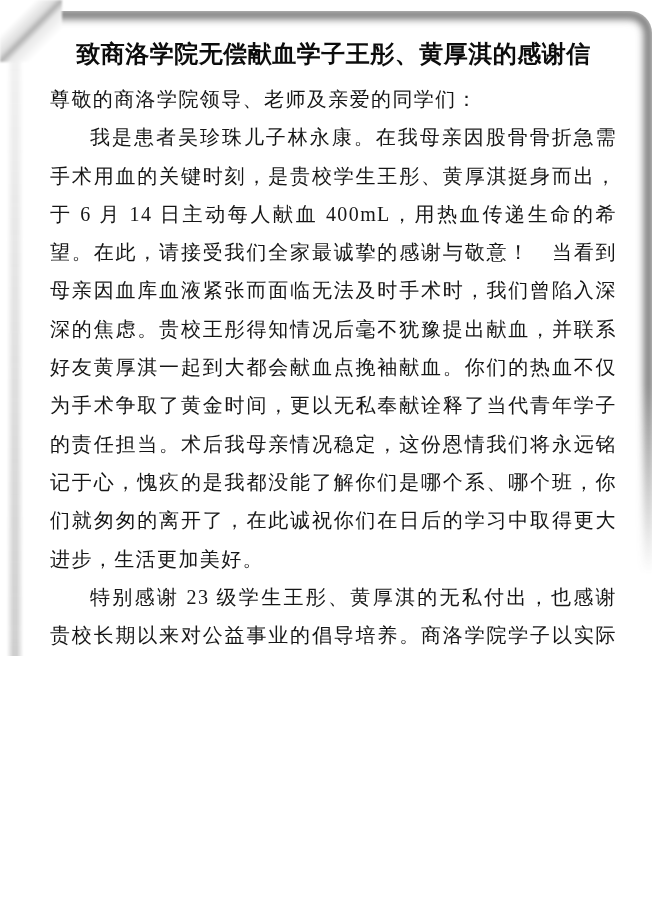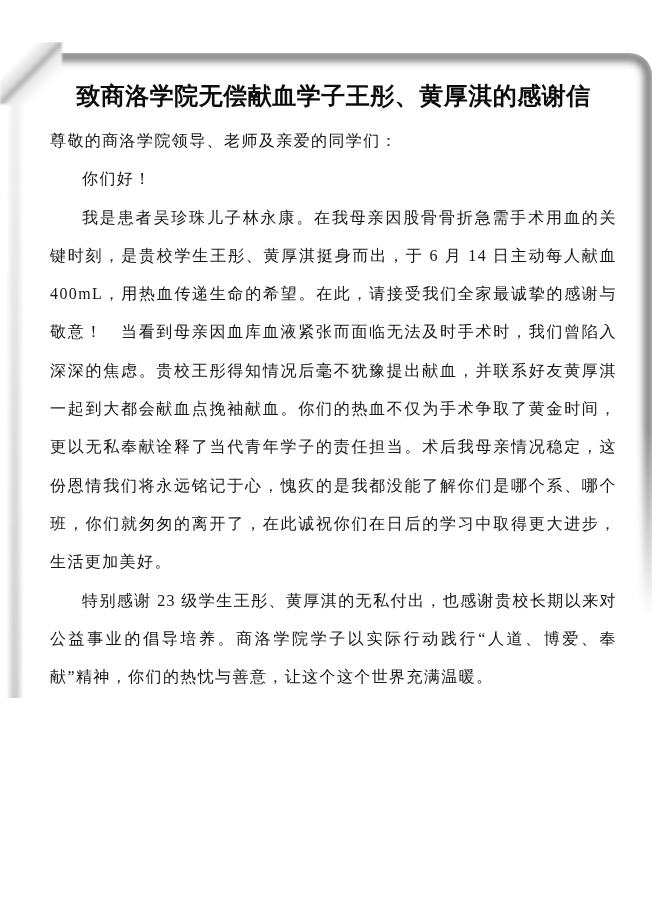--- a/index.html
+++ b/index.html
@@ -7,21 +7,20 @@
     padding: 0;
     background: #ffffff;
   }
   .page {
     position: relative;
     width: 663px;
     height: 656px;
     background: #ffffff;
     overflow: hidden;
     font-family: "Liberation Serif", "DejaVu Serif", serif;
-    margin-top: 42px;
   }
 
   
   .frame-shadow {
     position: absolute;
     top: 11px;
     left: 34px;
     right: 11px;
     bottom: 70px;
     border-top: 7px solid #474747;
@@ -79,21 +78,21 @@
     font-size: 24px;
     line-height: 36px;
     font-weight: 700;
     text-align: center;
     letter-spacing: 0.5px;
     margin: 0 0 8px 0;
     color: #0c0c0c;
   }
   .content p {
     margin: 0;
-    font-size: 16px;
+    font-size: 20px;
     line-height: 38.3px;
     letter-spacing: 1.4px;
     text-align: justify;
     text-justify: inter-character;
   }
   .indent {
     text-indent: 2em;
   }
 </style>
 </head>
@@ -101,19 +100,18 @@
 
 <div class="page">
   <div class="frame-shadow"></div>
   <div class="left-shadow"></div>
   <div class="corner-fold"></div>
 
   <div class="content">
     <h1 class="title">致商洛学院无偿献血学子王彤、黄厚淇的感谢信</h1>
     <p class="salutation">尊敬的商洛学院领导、老师及亲爱的同学们：</p>
     <div>
-        <p class="indent">你们好！</p>
         <p class="indent">我是患者吴珍珠儿子林永康。在我母亲因股骨骨折急需手术用血的关键时刻，是贵校学生王彤、黄厚淇挺身而出，于 6 月 14 日主动每人献血 400mL，用热血传递生命的希望。在此，请接受我们全家最诚挚的感谢与敬意！　当看到母亲因血库血液紧张而面临无法及时手术时，我们曾陷入深深的焦虑。贵校王彤得知情况后毫不犹豫提出献血，并联系好友黄厚淇一起到大都会献血点挽袖献血。你们的热血不仅为手术争取了黄金时间，更以无私奉献诠释了当代青年学子的责任担当。术后我母亲情况稳定，这份恩情我们将永远铭记于心，愧疚的是我都没能了解你们是哪个系、哪个班，你们就匆匆的离开了，在此诚祝你们在日后的学习中取得更大进步，生活更加美好。</p>
         <p class="indent">特别感谢 23 级学生王彤、黄厚淇的无私付出，也感谢贵校长期以来对公益事业的倡导培养。商洛学院学子以实际行动践行“人道、博爱、奉献”精神，你们的热忱与善意，让这个这个世界充满温暖。</p>
       </div>
     <p class="indent">此致</p>
   </div>
 </div>
 
 </body></html>

